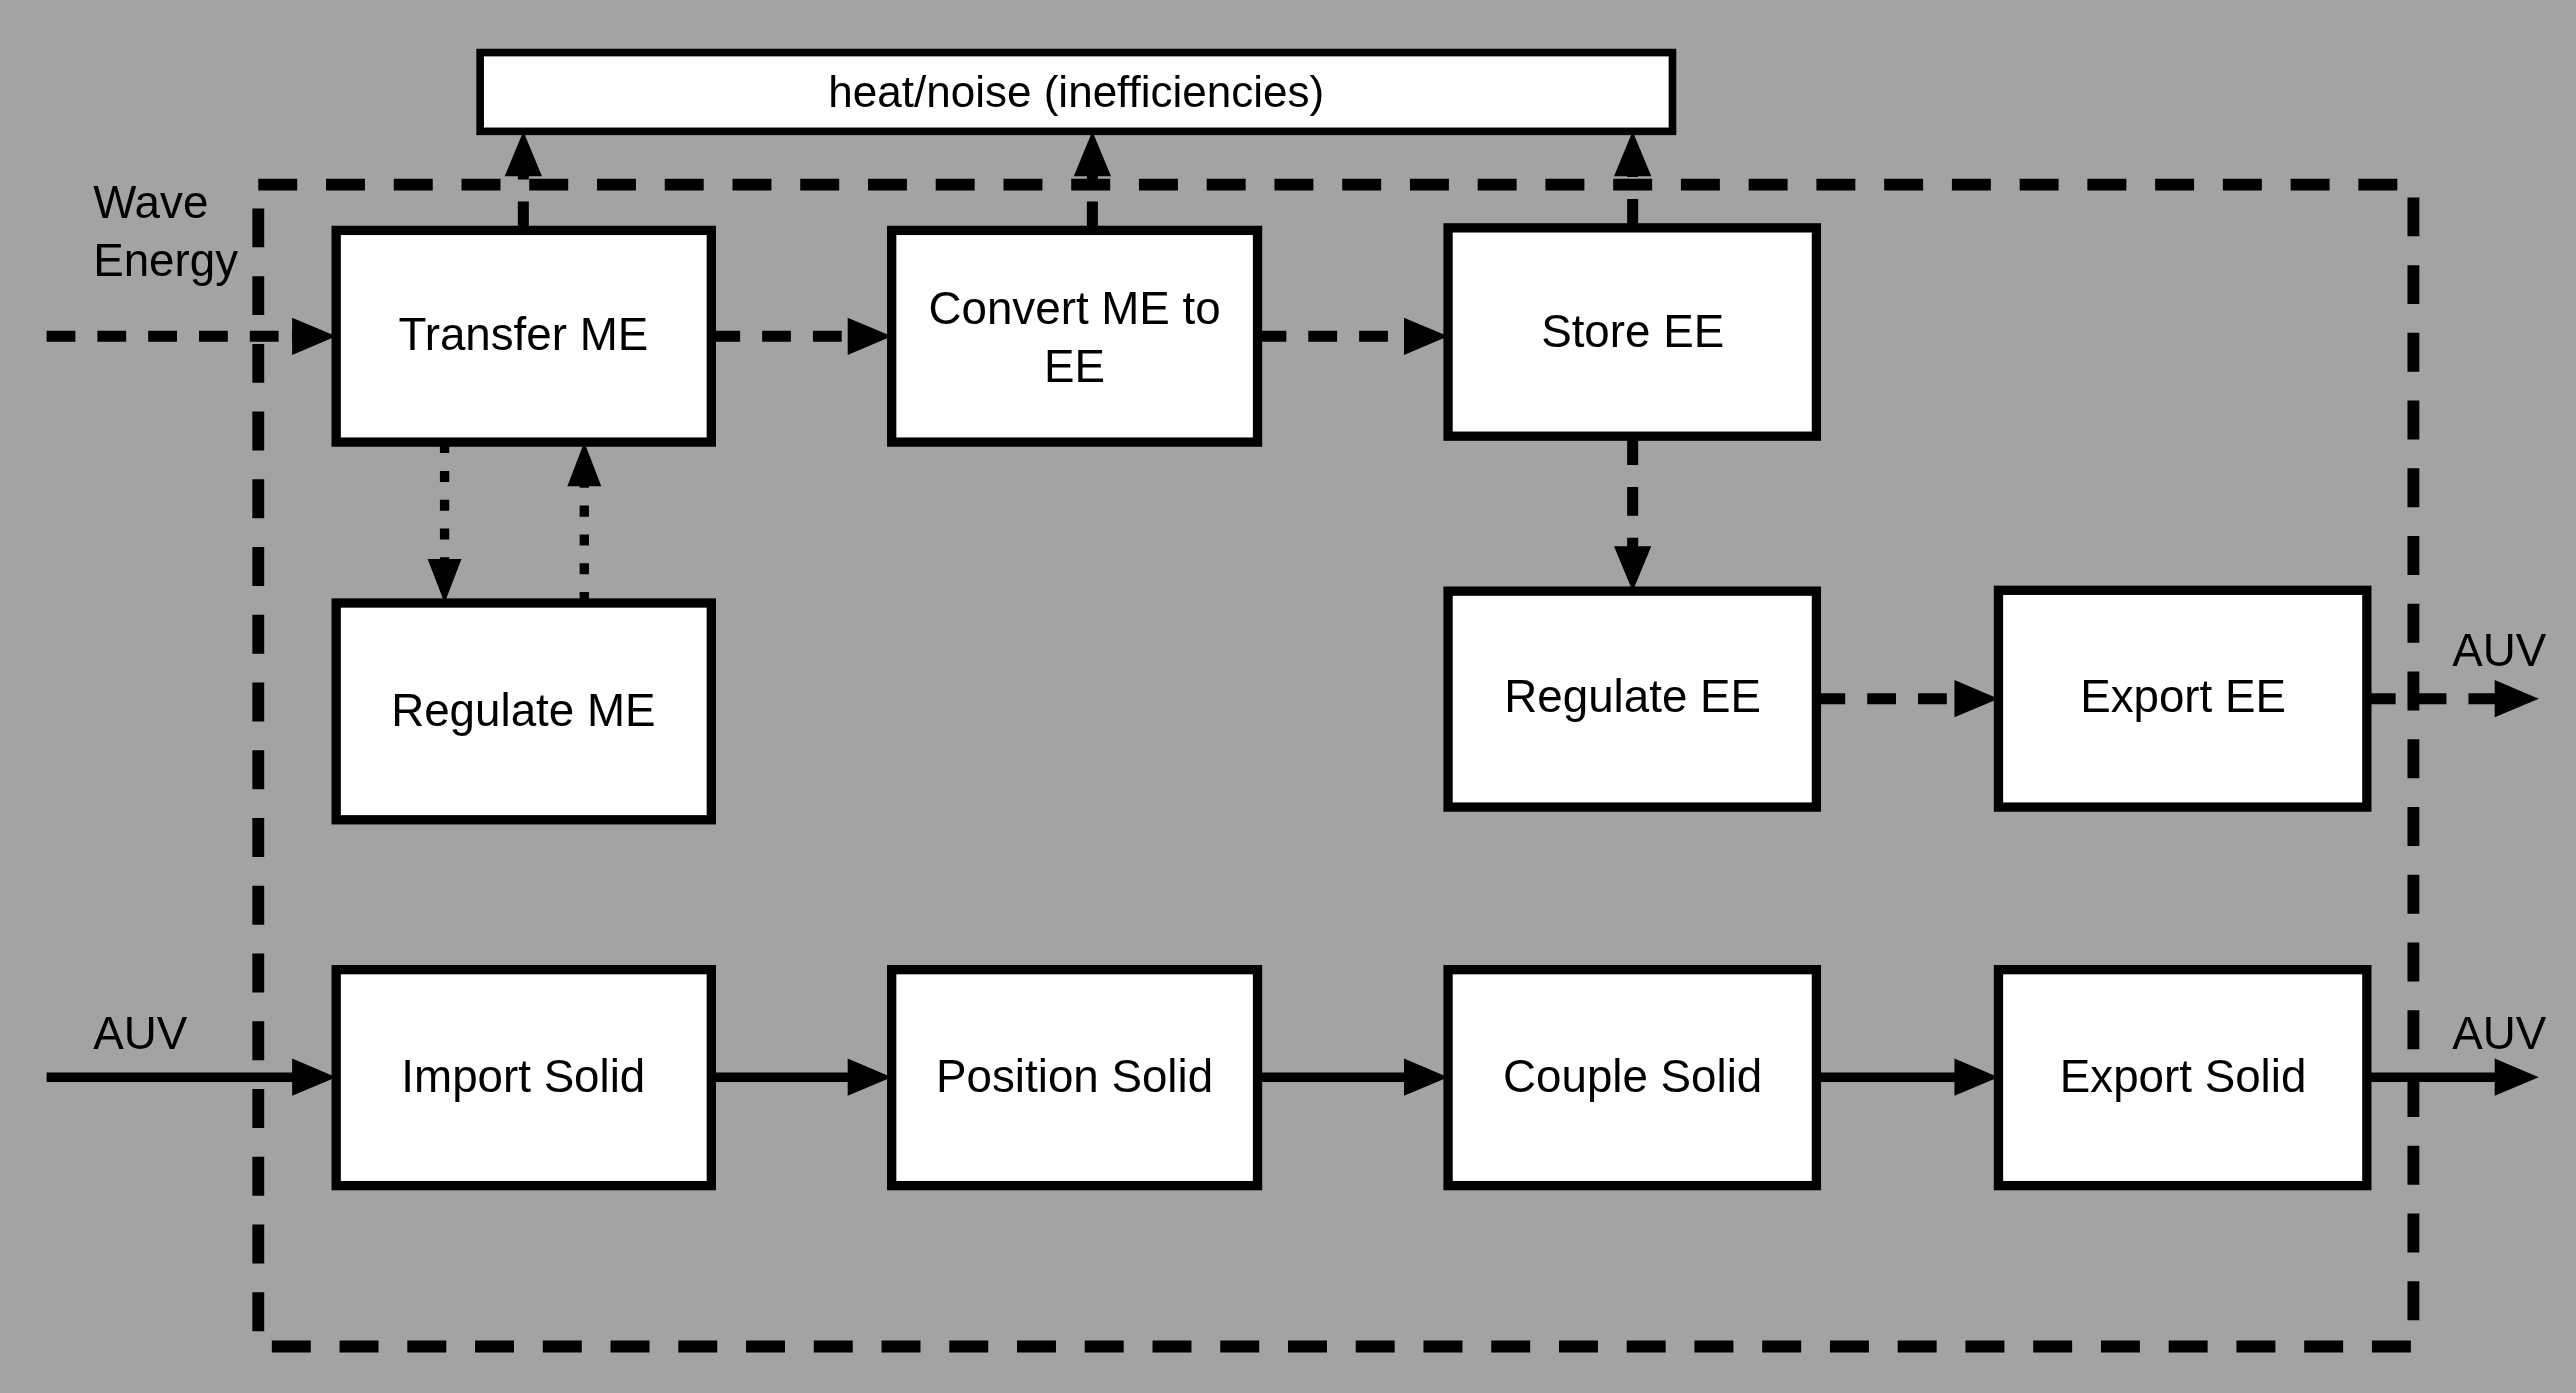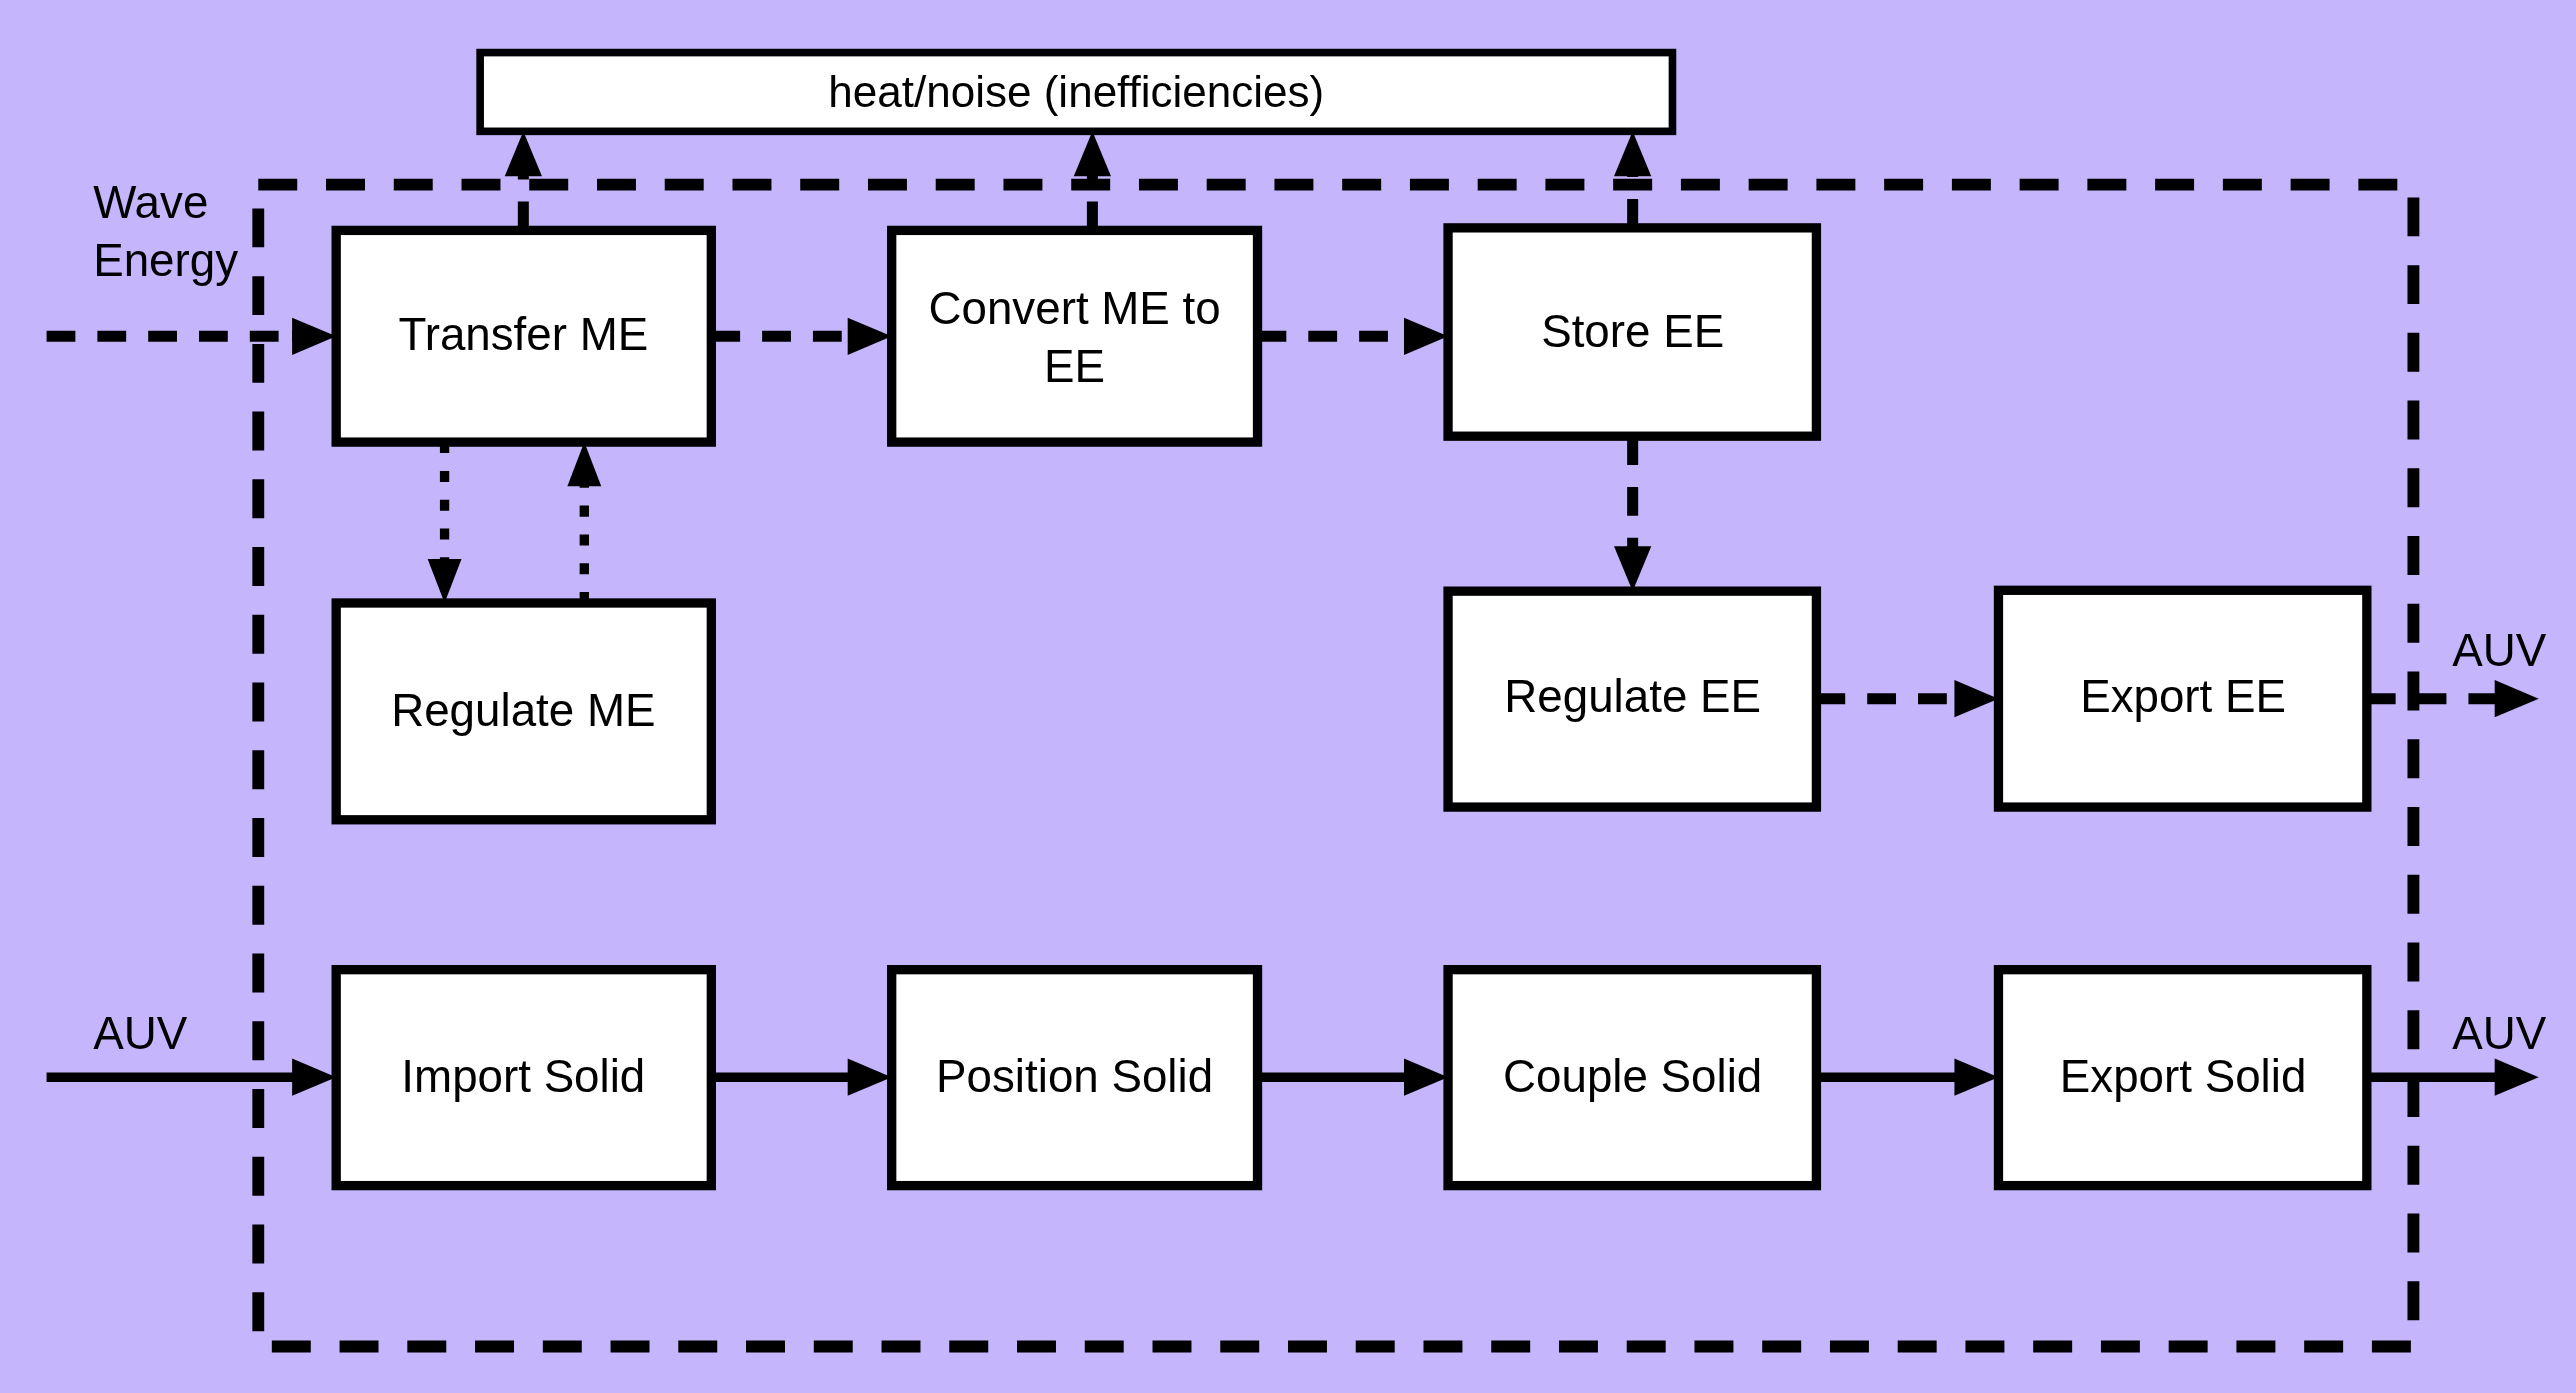--- a/index.html
+++ b/index.html
@@ -4,21 +4,21 @@
 <style>
   html, body {
     margin: 0;
     padding: 0;
     background: #ffffff;
   }
   #stage {
     position: relative;
     width: 2576px;
     height: 1394px;
-    background: #c4b5fd;
+    background: #a3a3a3;
     overflow: hidden;
     font-family: "Liberation Sans", sans-serif;
   }
   #diagram-svg {
     position: absolute;
     left: 0;
     top: 0;
     width: 2576px;
     height: 1394px;
     display: block;

